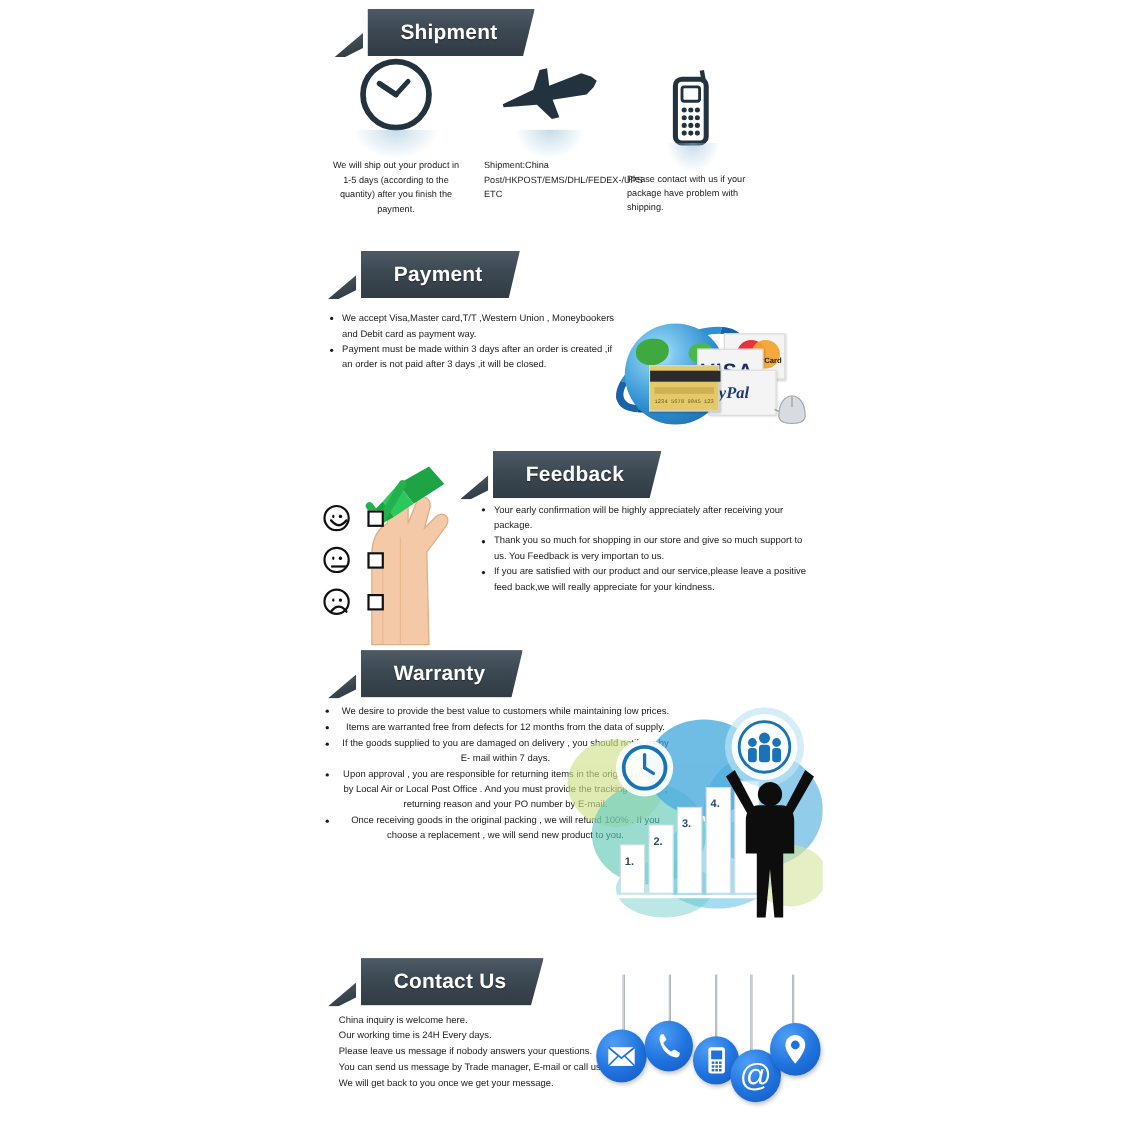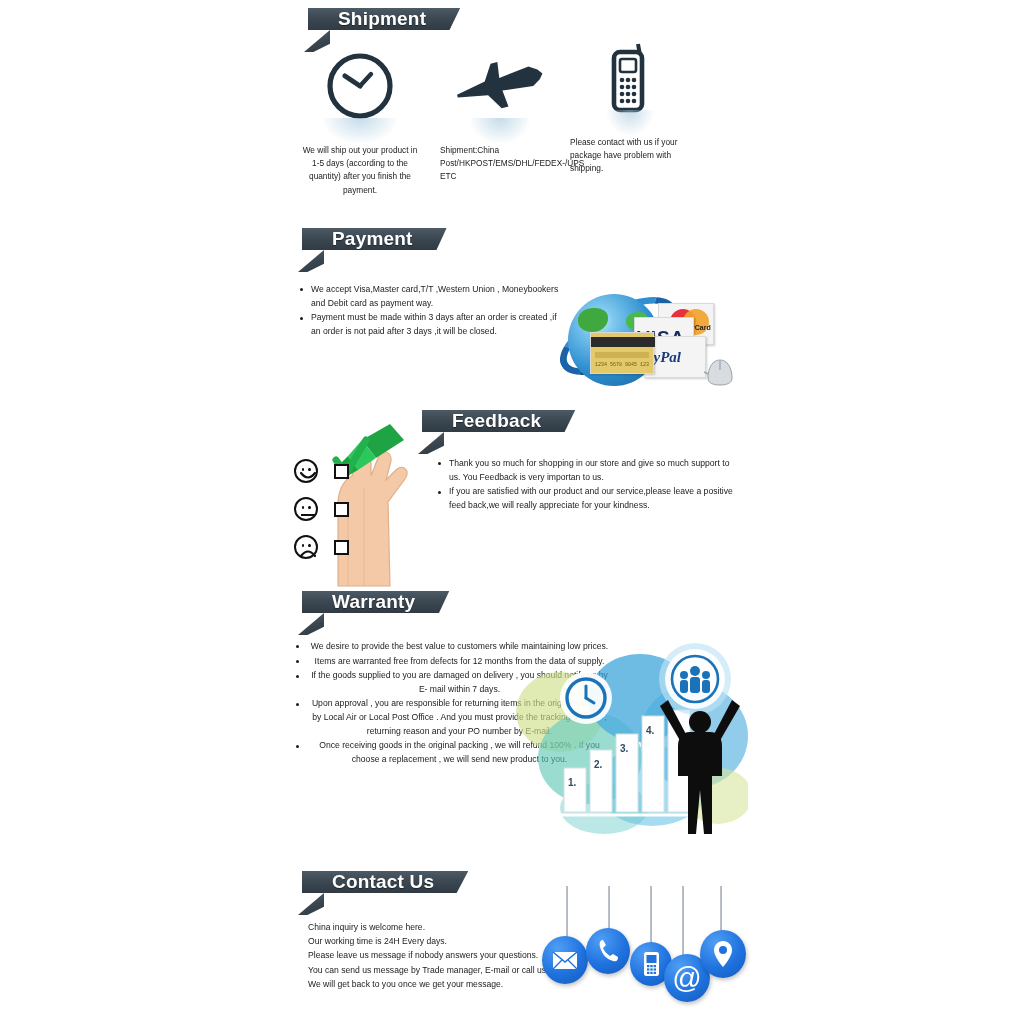--- a/index.html
+++ b/index.html
@@ -12,21 +12,21 @@
   .page { position: relative; width: 1024px; height: 1024px; background:#fff; }
 
   
   .ribbon { position: absolute; height: 34px; }
   .ribbon .tail {
     position: absolute; left: 0; top: 22px; width: 26px; height: 22px;
     background: linear-gradient(160deg,#52606b 0%, #39454e 60%, #2e3840 100%);
     clip-path: polygon(0 100%, 100% 0, 100% 62%, 36% 100%);
   }
   .ribbon .body {
-    position: absolute; left: 4px; top: 0; height: 22px;
+    position: absolute; left: 30px; top: 0; height: 43px;
     background: linear-gradient(180deg,#4d5b66 0%,#3c4852 45%,#303b44 100%);
     clip-path: polygon(0 0, 100% 0, 93% 100%, 0 100%);
     display: flex; align-items: center;
     padding: 0 34px 0 30px;
     box-shadow: 0 2px 3px rgba(0,0,0,.25);
     text-align: center;
   }
   .ribbon .body span {
     color: #ffffff; font-size: 19px; font-weight: 600;
     letter-spacing: .2px; white-space: nowrap;
@@ -112,21 +112,21 @@
     <div class="ship-col left-al" style="left:440px; top:48px;">
       <div class="icon-wrap">
         <svg width="120" height="84" viewBox="0 0 120 84">
           <path d="M16 36 L46 30 L56 14 L63 14 L61 30 L92 26 L100 31 L104 36 L100 41 L92 46 L61 43 L63 60 L56 60 L46 44 L16 39 Z" fill="#22333f" transform="rotate(-14 60 37)"></path>
         </svg>
         <div class="reflect" style="width:62px;"></div>
       </div>
       <div class="cap">Shipment:China Post/HKPOST/EMS/DHL/FEDEX-/UPS ETC</div>
     </div>
 
-    <div class="ship-col left-al" style="left:570px; top:40px;">
+    <div class="ship-col left-al" style="left:570px; top:60px;">
       <div class="icon-wrap">
         <svg width="120" height="84" viewBox="0 0 120 84">
           <line x1="68" y1="4" x2="70" y2="15" stroke="#22333f" stroke-width="4"></line>
           <rect x="44" y="12" width="28" height="58" rx="6" fill="none" stroke="#22333f" stroke-width="4.6"></rect>
           <rect x="50" y="19" width="16" height="13" rx="2" fill="none" stroke="#22333f" stroke-width="2.6"></rect>
           <g fill="#22333f">
             <circle cx="52" cy="40" r="2.3"></circle>
               <circle cx="58" cy="40" r="2.3"></circle>
               <circle cx="64" cy="40" r="2.3"></circle>
             <circle cx="52" cy="47" r="2.3"></circle>
@@ -253,20 +253,21 @@
             <span class="eye r"></span>
           <svg style="position:absolute; left:4px; top:11px;" width="16" height="10" viewBox="0 0 16 10">
             <path d="M1 8 Q8 -1 15 8" fill="none" stroke="#111" stroke-width="2.2" stroke-linecap="round"></path>
           </svg>
         </div>
         <div class="chk"></div>
       </div>
     </div>
 
     <ul class="bullets" style="position:absolute; left:436px; top:457px; width:300px;">
+      <li>Your early confirmation will be highly appreciately after receiving your package.</li>
       <li>Thank you so much for shopping in our store and give so much support to us. You Feedback is very  importan to us.</li>
       <li>If you are satisfied with our product and our service,please leave a positive feed back,we will really  appreciate for your kindness.</li>
     </ul>
   </section>
 
   <section>
     <div class="ribbon" style="left:298px; top:591px;">
       <div class="tail"></div>
       <div class="body">
         <span>Warranty</span>

